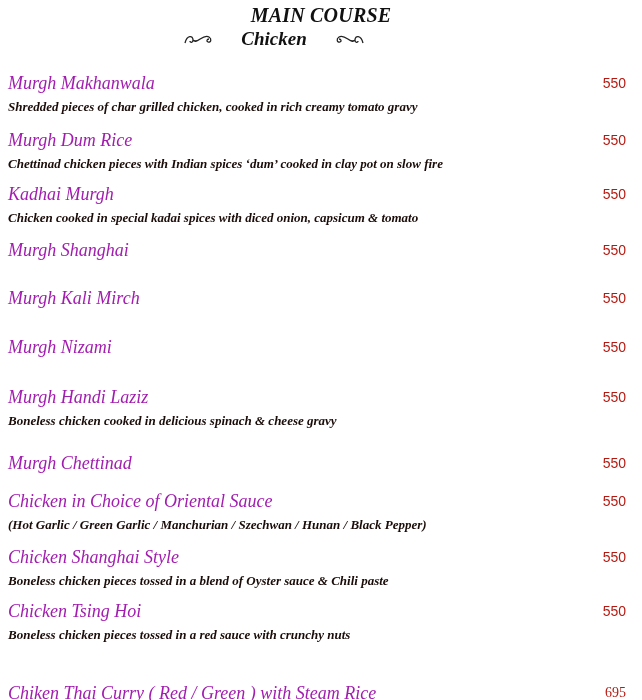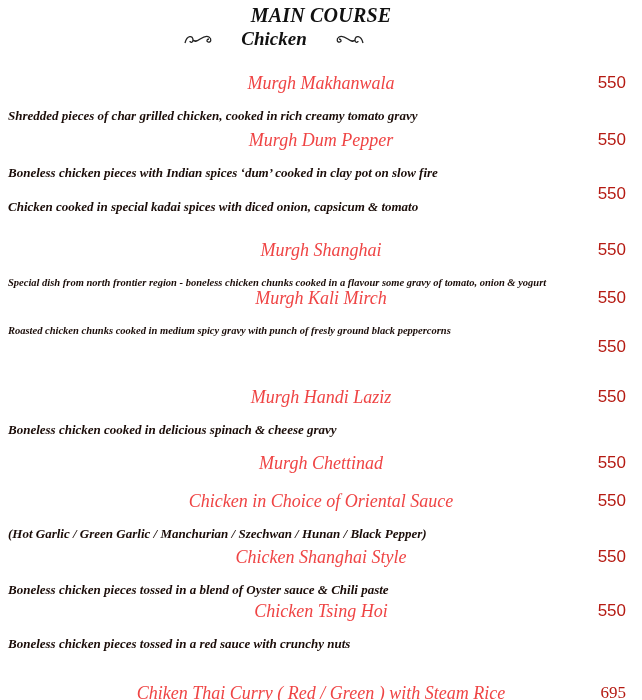--- a/index.html
+++ b/index.html
@@ -18,31 +18,31 @@
       display: flex; justify-content: center; align-items: center; gap: 24px;
     }
     .subtitle {
       font-family: "Liberation Serif", serif; font-style: italic; font-weight: bold;
       font-size: 19px; color: #111;
     }
     .flourish { width: 34px; height: 16px; }
     .item { position: absolute; left: 8px; width: 626px; }
     .item-name {
       font-family: "Liberation Serif", serif; font-style: italic;
-      font-size: 18px; color: #ef4444; line-height: 20px; white-space: nowrap; text-align: center;
+      font-size: 18px; color: #a21caf; line-height: 20px; white-space: nowrap;
     }
     .item-desc {
       font-family: "Liberation Serif", serif; font-style: italic; font-weight: bold;
-      color: #1a0c08; line-height: 16px; white-space: nowrap; margin-top: 15px;
+      color: #1a0c08; line-height: 16px; white-space: nowrap; margin-top: 6px;
     }
     .d-lg { font-size: 13px; }
     .d-sm { font-size: 10.5px; }
     .price {
       position: absolute; right: 8px; top: 2px;
-      font-family: "Liberation Sans", sans-serif; font-size: 17px;
+      font-family: "Liberation Sans", sans-serif; font-size: 14px;
       color: #b51a12; line-height: 16px; text-align: right;
     }
     .price.serif { font-family: "Liberation Serif", serif; font-weight: normal; }
   </style>
 </head>
 <body>
 
 <div class="header">
   <div class="main-title">MAIN COURSE</div>
   <div class="subtitle-row">
@@ -56,43 +56,43 @@
   </div>
 </div>
 
 <div class="item" style="top:73px">
   <div class="item-name">Murgh Makhanwala</div>
   <div class="item-desc d-lg">Shredded pieces of char grilled chicken, cooked in rich creamy tomato gravy</div>
   <div class="price">550</div>
 </div>
 
 <div class="item" style="top:130px">
-  <div class="item-name">Murgh Dum Pepper</div>
-  <div class="item-desc d-lg">Boneless chicken pieces with Indian spices ‘dum’ cooked in clay pot on slow fire</div>
+  <div class="item-name">Murgh Dum Rice</div>
+  <div class="item-desc d-lg">Chettinad chicken pieces with Indian spices ‘dum’ cooked in clay pot on slow fire</div>
   <div class="price">550</div>
 </div>
 
 <div class="item" style="top:184px">
+  <div class="item-name">Kadhai Murgh</div>
   <div class="item-desc d-lg">Chicken cooked in special kadai spices with diced onion, capsicum &amp; tomato</div>
   <div class="price">550</div>
 </div>
 
 <div class="item" style="top:240px">
   <div class="item-name">Murgh Shanghai</div>
-  <div class="item-desc d-sm">Special dish from north frontier region - boneless chicken chunks cooked in a flavour some gravy of tomato, onion &amp; yogurt</div>
   <div class="price">550</div>
 </div>
 
 <div class="item" style="top:288px">
   <div class="item-name">Murgh Kali Mirch</div>
-  <div class="item-desc d-sm">Roasted chicken chunks cooked in medium spicy gravy with punch of fresly ground black peppercorns</div>
   <div class="price">550</div>
 </div>
 
 <div class="item" style="top:337px">
+  <div class="item-name">Murgh Nizami</div>
   <div class="price">550</div>
 </div>
 
 <div class="item" style="top:387px">
   <div class="item-name">Murgh Handi Laziz</div>
   <div class="item-desc d-lg">Boneless chicken cooked in delicious spinach &amp; cheese gravy</div>
   <div class="price">550</div>
 </div>
 
 <div class="item" style="top:453px">

